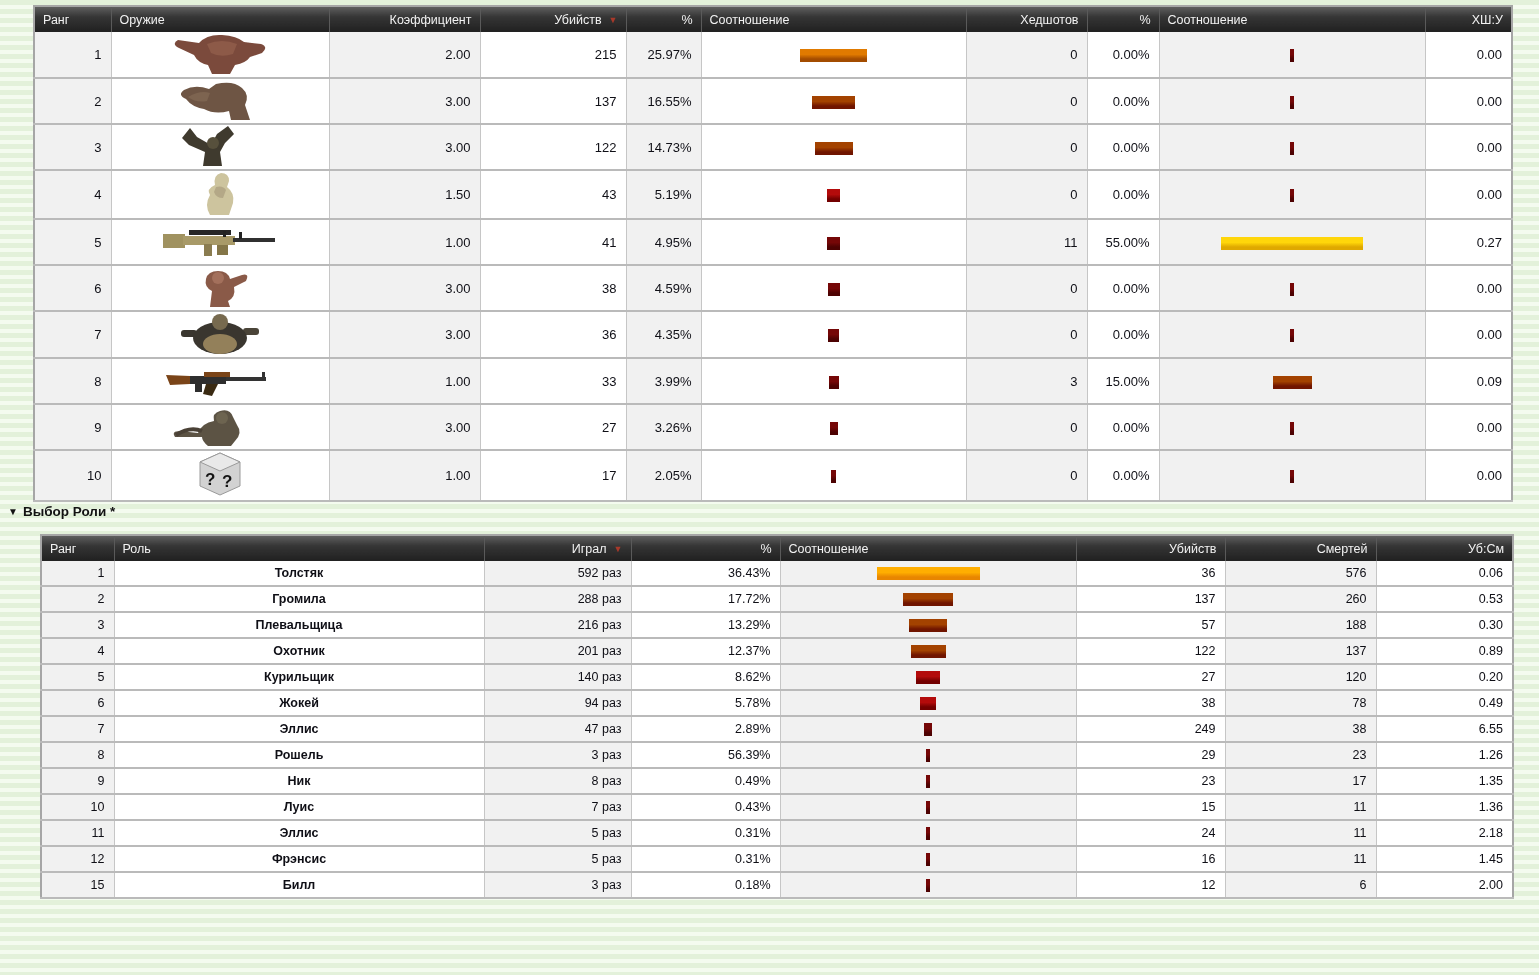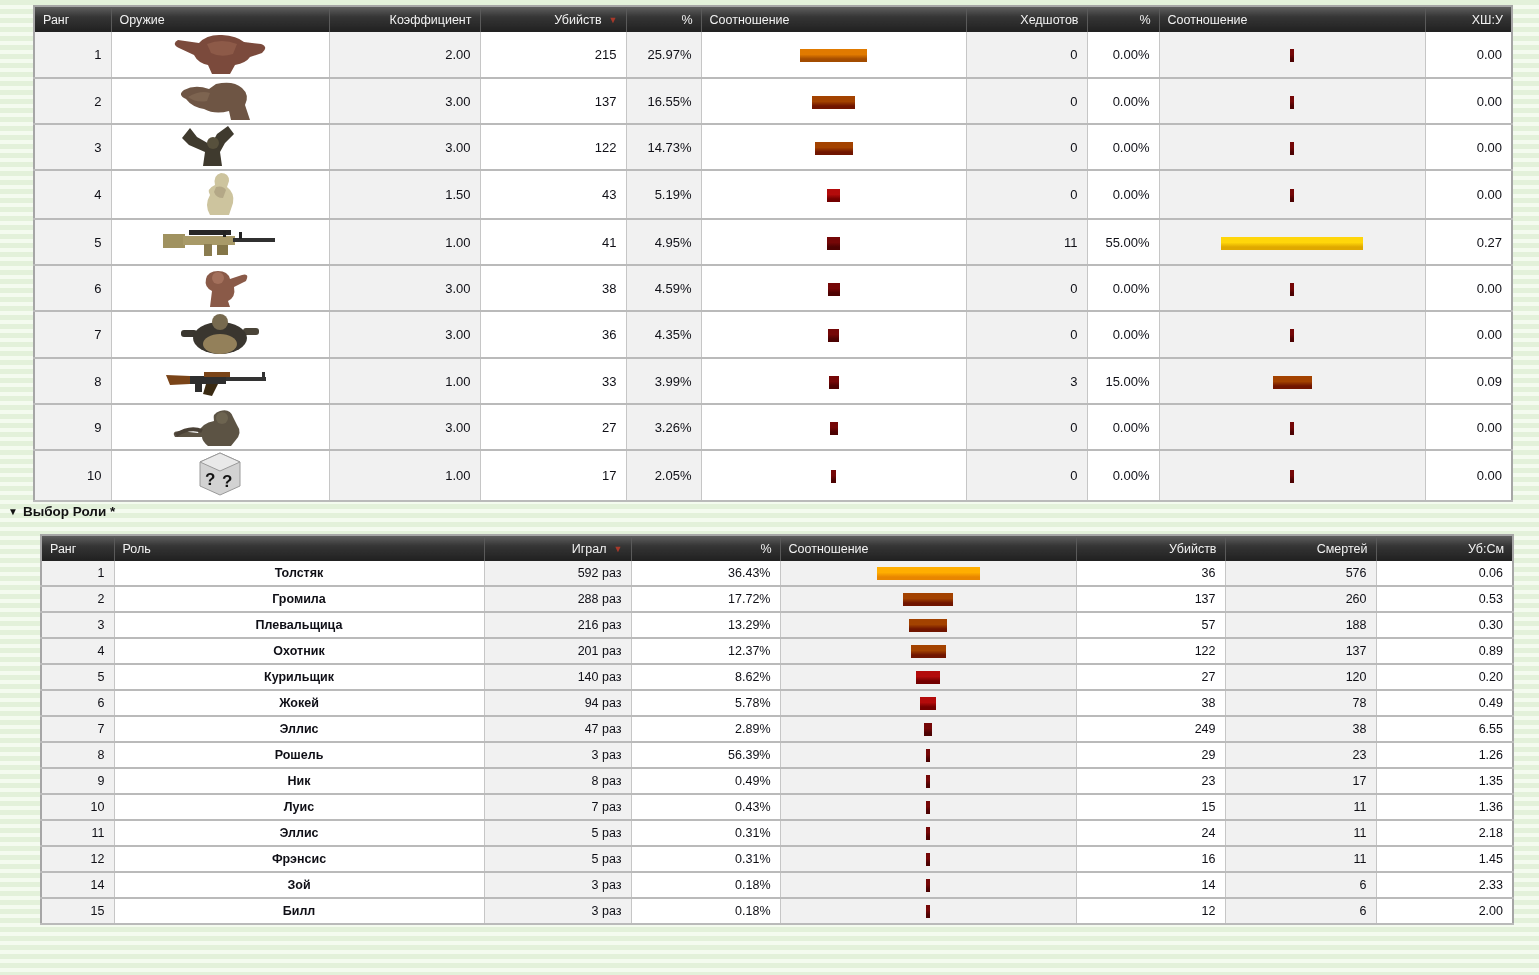--- a/index.html
+++ b/index.html
@@ -385,30 +385,20 @@
         <td class="g ar">12</td>
         <td class="w al"><span class="role-name">Фрэнсис</span></td>
         <td class="g ar">5 раз</td>
         <td class="w ar">0.31%</td>
         <td class="g al"><div class="bar" style="width: 4px; background: linear-gradient(rgb(117, 7, 7), rgb(117, 7, 7) 55%, rgb(77, 2, 2)); border-bottom: 3px solid rgb(77, 2, 2);"></div></td>
         <td class="w ar">16</td>
         <td class="g ar">11</td>
         <td class="w ar">1.45</td>
       </tr>
       <tr>
-        <td class="g ar">14</td>
-        <td class="w al"><span class="role-name">Зой</span></td>
-        <td class="g ar">3 раз</td>
-        <td class="w ar">0.18%</td>
-        <td class="g al"><div class="bar" style="width: 4px; background: linear-gradient(rgb(117, 7, 7), rgb(117, 7, 7) 55%, rgb(77, 2, 2)); border-bottom: 3px solid rgb(77, 2, 2);"></div></td>
-        <td class="w ar">14</td>
-        <td class="g ar">6</td>
-        <td class="w ar">2.33</td>
-      </tr>
-      <tr>
         <td class="g ar">15</td>
         <td class="w al"><span class="role-name">Билл</span></td>
         <td class="g ar">3 раз</td>
         <td class="w ar">0.18%</td>
         <td class="g al"><div class="bar" style="width: 4px; background: linear-gradient(rgb(117, 7, 7), rgb(117, 7, 7) 55%, rgb(77, 2, 2)); border-bottom: 3px solid rgb(77, 2, 2);"></div></td>
         <td class="w ar">12</td>
         <td class="g ar">6</td>
         <td class="w ar">2.00</td>
       </tr>
     </tbody>

